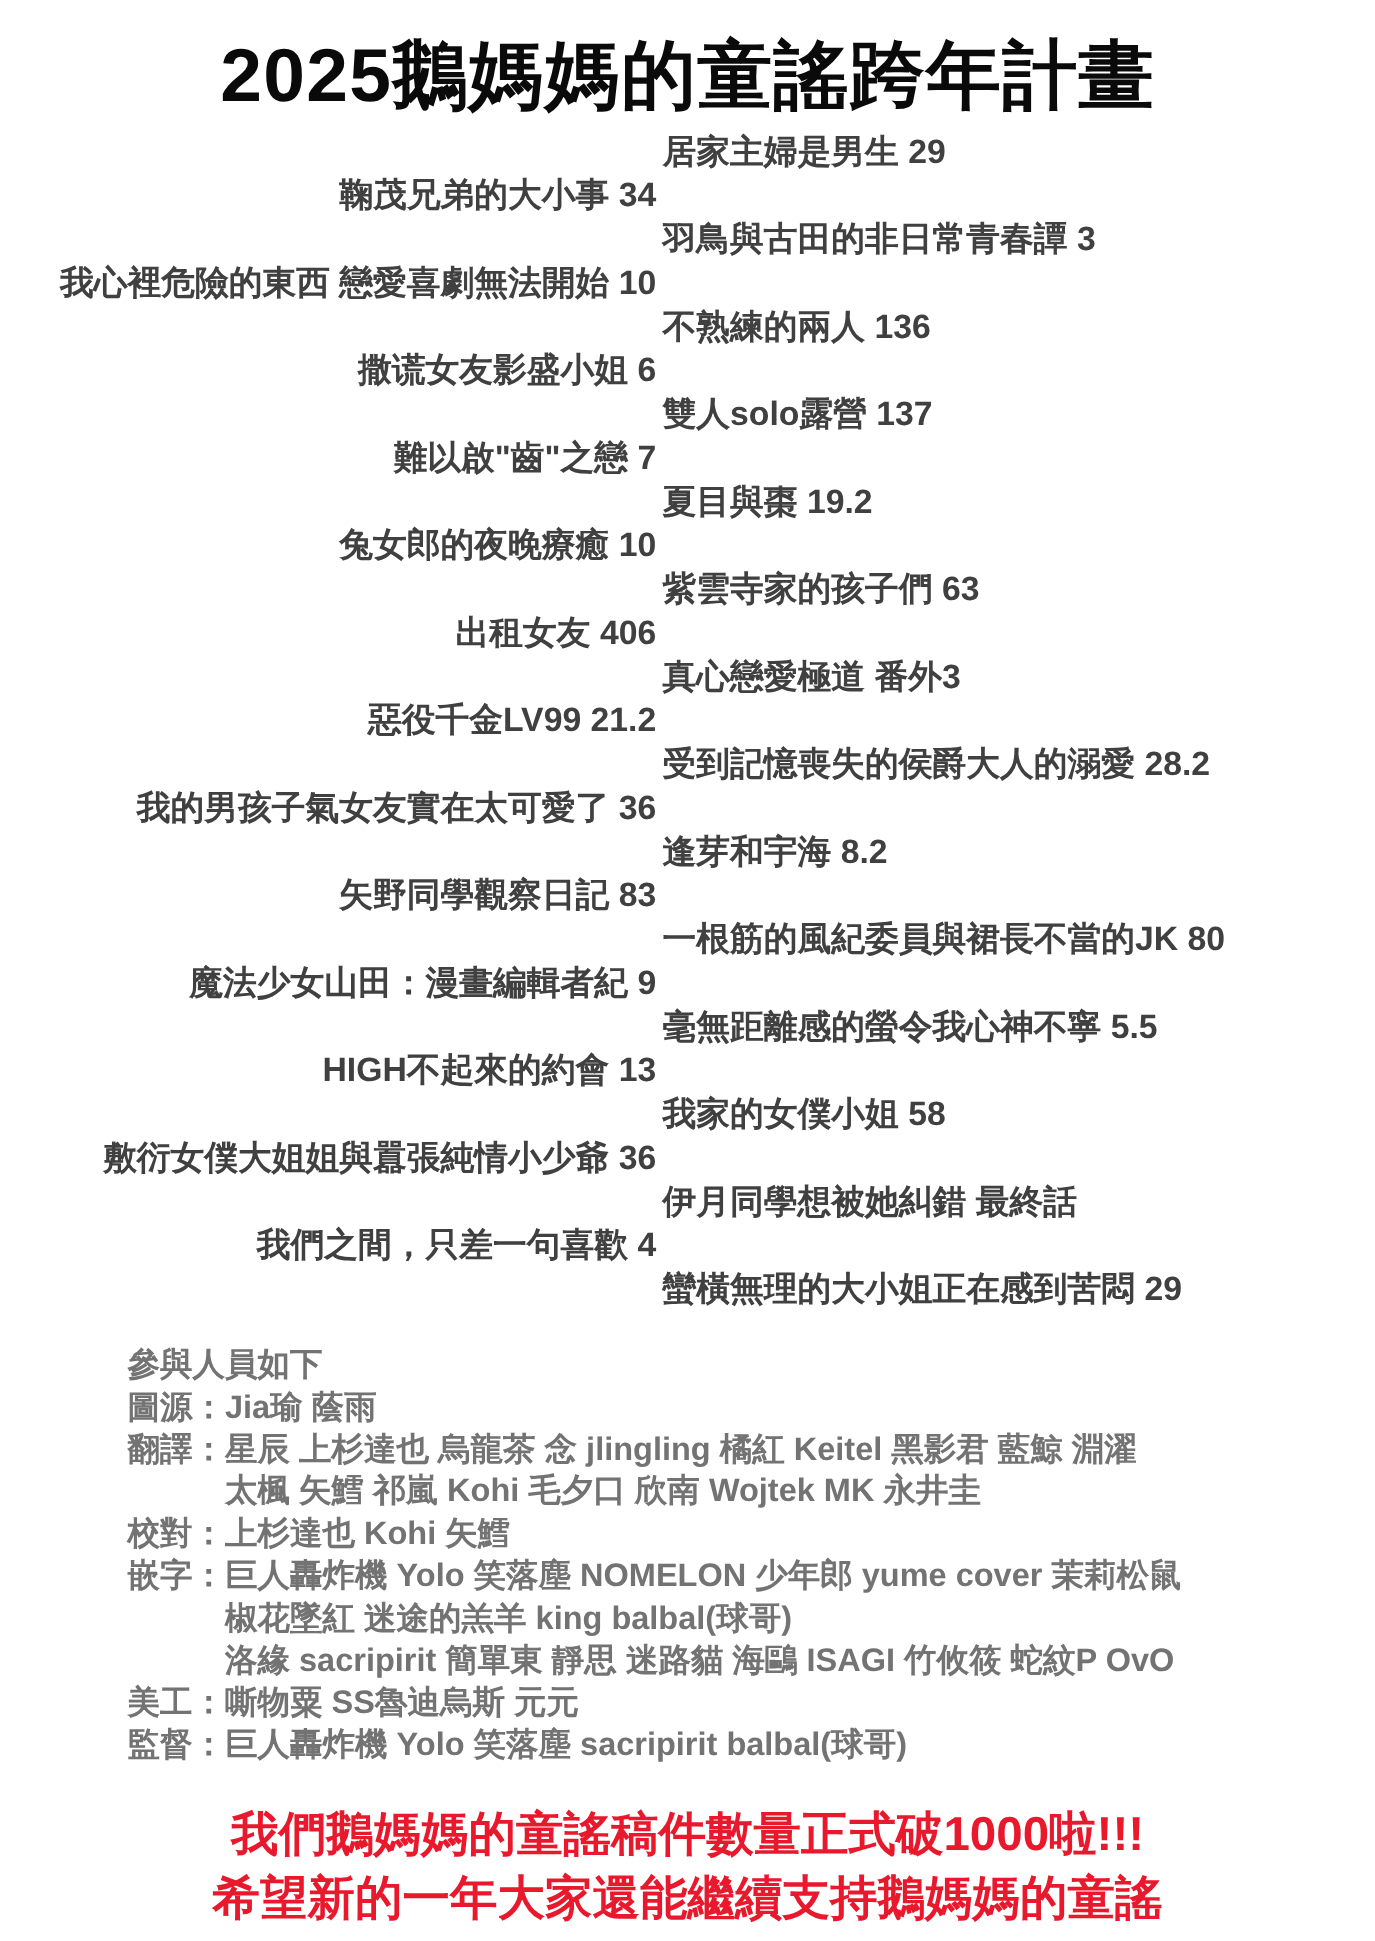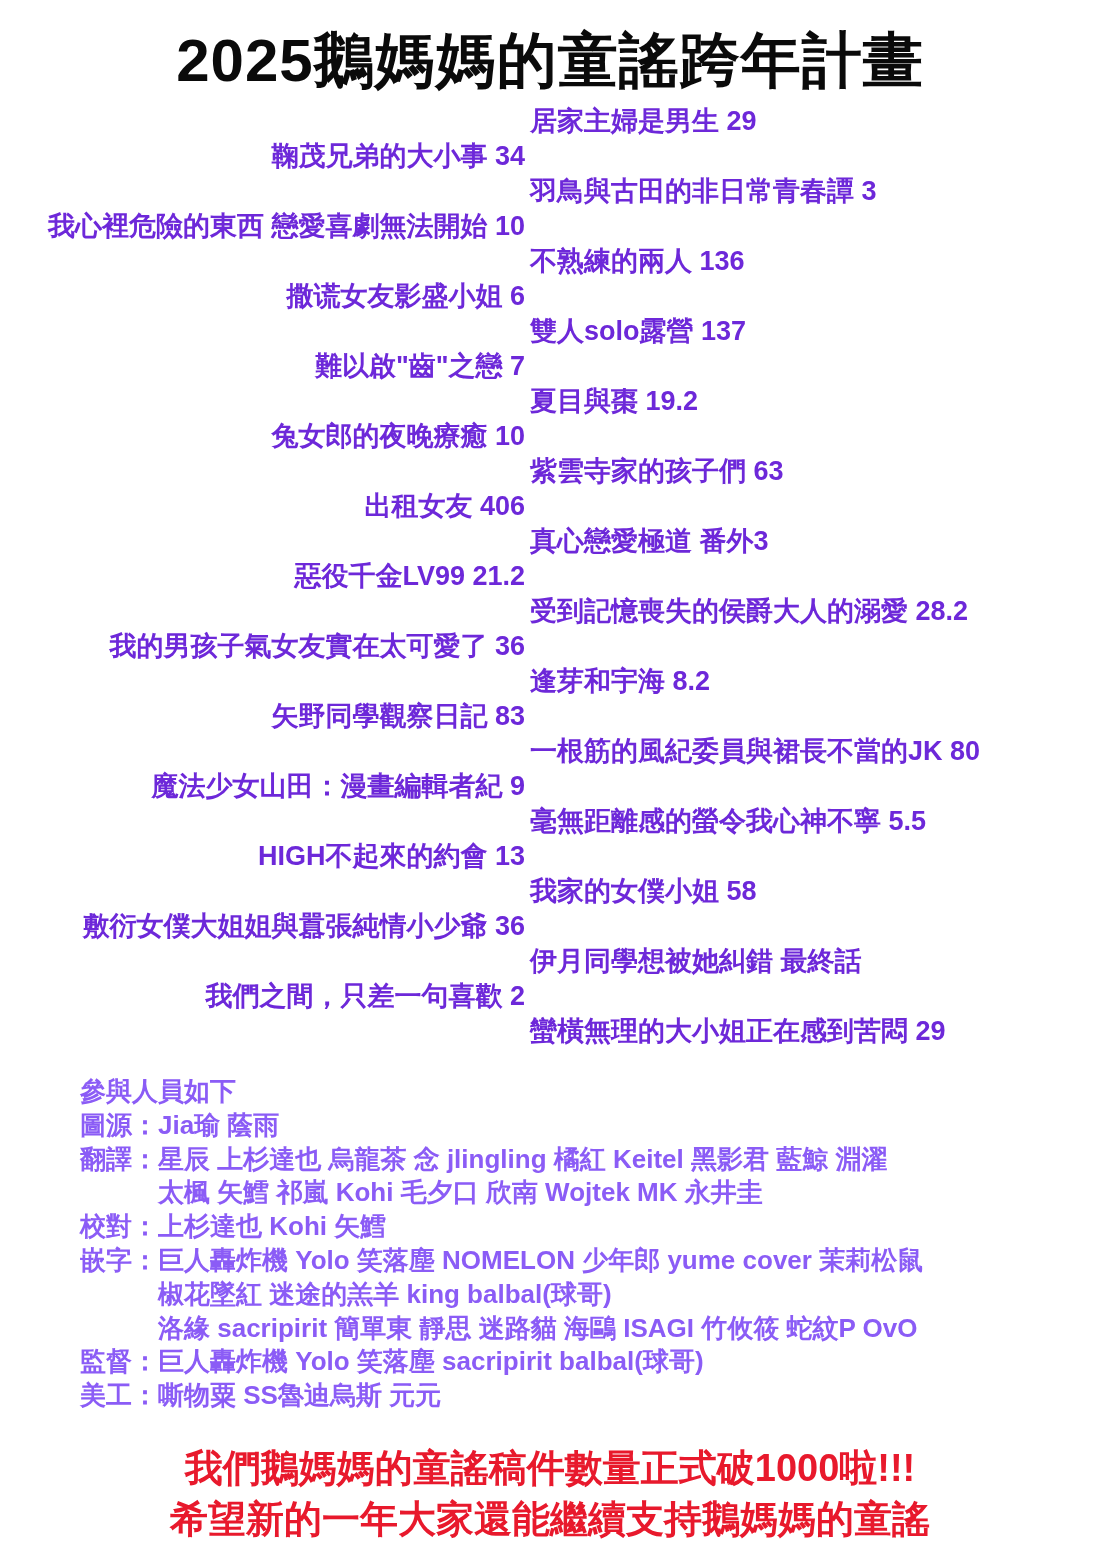--- a/index.html
+++ b/index.html
@@ -35,38 +35,38 @@
     margin: 0;
     padding: 0 30px;
   }
   .row {
     display: block;
     font-size: 27px;
     font-weight: 700;
     line-height: 1.0;
     margin: 0;
     padding: 4px 0;
-    color: #6d28d9;
+    color: #404040;
     white-space: nowrap;
   }
   .row.right-col {
     text-align: left;
     padding-left: 500px;
   }
   .row.left-col {
     text-align: right;
     padding-right: 545px;
   }
   .credits {
     margin-top: 26px;
-    padding-left: 80px;
+    padding-left: 102px;
     font-size: 26px;
     font-weight: 700;
     line-height: 1.30;
-    color: #8b5cf6;
+    color: #737373;
   }
   .credit-line {
     white-space: pre-wrap;
   }
   .credit-indent {
     padding-left: 78px;
     white-space: pre-wrap;
   }
   .footer {
     margin-top: 30px;
@@ -106,36 +106,36 @@
       <div class="row left-col">我的男孩子氣女友實在太可愛了 36</div>
       <div class="row right-col">逢芽和宇海 8.2</div>
       <div class="row left-col">矢野同學觀察日記 83</div>
       <div class="row right-col">一根筋的風紀委員與裙長不當的JK 80</div>
       <div class="row left-col">魔法少女山田：漫畫編輯者紀 9</div>
       <div class="row right-col">毫無距離感的螢令我心神不寧 5.5</div>
       <div class="row left-col">HIGH不起來的約會 13</div>
       <div class="row right-col">我家的女僕小姐 58</div>
       <div class="row left-col">敷衍女僕大姐姐與囂張純情小少爺 36</div>
       <div class="row right-col">伊月同學想被她糾錯 最終話</div>
-      <div class="row left-col">我們之間，只差一句喜歡 2</div>
+      <div class="row left-col">我們之間，只差一句喜歡 4</div>
       <div class="row right-col">蠻橫無理的大小姐正在感到苦悶 29</div>
     </div>
 
   <div class="credits">
     <div class="credit-line">參與人員如下</div>
     <div>
         <div class="credit-line">圖源：Jia瑜 蔭雨</div>
         <div class="credit-line">翻譯：星辰 上杉達也 烏龍茶 念 jlingling 橘紅 Keitel 黑影君 藍鯨 淵濯</div>
         <div class="credit-indent">太楓 矢鱈 祁嵐 Kohi 毛夕口 欣南 Wojtek MK 永井圭</div>
         <div class="credit-line">校對：上杉達也 Kohi 矢鱈</div>
         <div class="credit-line">嵌字：巨人轟炸機 Yolo 笑落塵 NOMELON 少年郎 yume cover 茉莉松鼠</div>
         <div class="credit-indent">椒花墜紅 迷途的羔羊 king balbal(球哥)</div>
         <div class="credit-indent">洛緣 sacripirit 簡單東 靜思 迷路貓 海鷗 ISAGI 竹攸筱 蛇紋P OvO</div>
+        <div class="credit-line">美工：嘶物粟 SS魯迪烏斯 元元</div>
         <div class="credit-line">監督：巨人轟炸機 Yolo 笑落塵 sacripirit balbal(球哥)</div>
-        <div class="credit-line">美工：嘶物粟 SS魯迪烏斯 元元</div>
       </div>
   </div>
 
   <div class="footer" style="color: rgb(232, 25, 44);">
     <div>我們鵝媽媽的童謠稿件數量正式破1000啦!!!</div>
     <div>希望新的一年大家還能繼續支持鵝媽媽的童謠</div>
   </div>
 
 </div>
 

